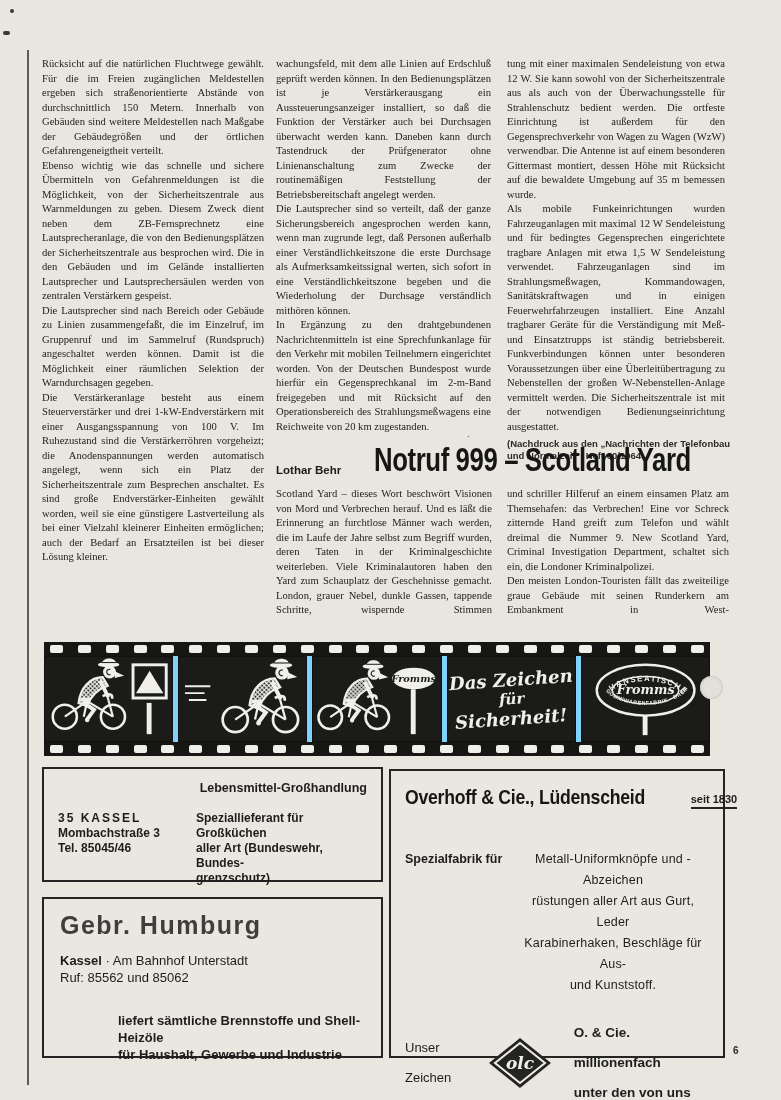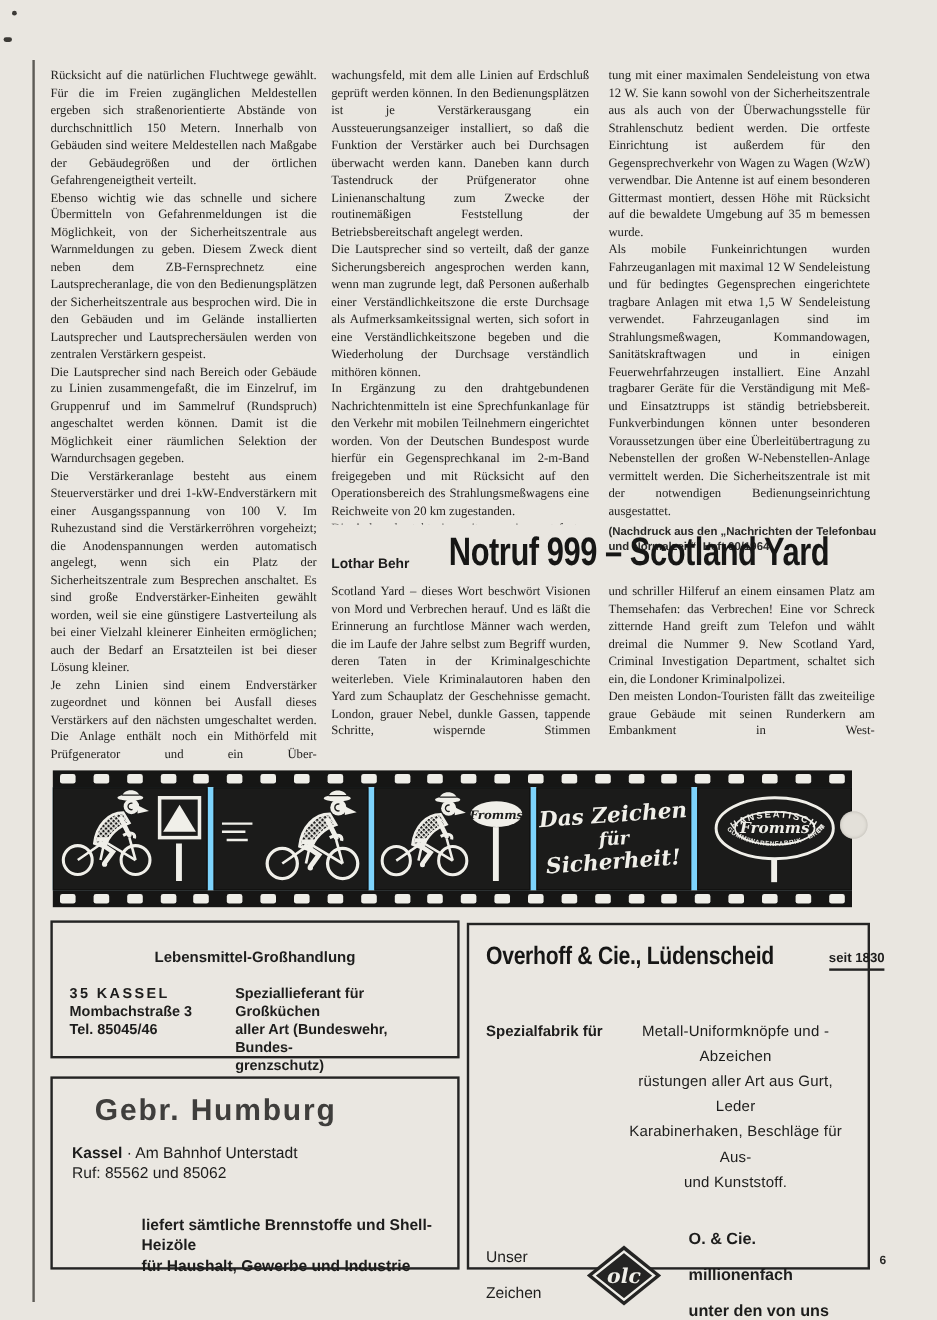--- a/index.html
+++ b/index.html
@@ -36,27 +36,27 @@
   .slogan-l1{font-size:18px;transform:rotate(-4deg);}
   .slogan-l2{font-size:15px;transform:rotate(-4deg);}
   .slogan-l3{font-size:18px;transform:rotate(-4deg);}
   .punch{position:absolute;left:700px;top:676px;width:23px;height:23px;border-radius:50%;
     background:#e3e0d9;box-shadow:inset 0 0 3px #b7b4ac;}
   
   .adbox{position:absolute;border:2px solid #242423;font-family:"Liberation Sans",sans-serif;
     color:#1d1d1c;box-sizing:border-box;background:#eae7e1;}
   .weitzel{left:42px;top:767px;width:341px;height:115px;padding:8px 14px;}
   .weitzel-title{font-weight:bold;font-size:22px;letter-spacing:1.5px;color:#3f3e3c;}
-  .weitzel-sub{font-weight:bold;font-size:12.5px;text-align:center;margin-top:14px;}
+  .weitzel-sub{font-weight:bold;font-size:12.5px;text-align:right;margin-top:4px;}
   .weitzel-cols{display:flex;margin-top:16px;font-size:12px;line-height:15px;}
   .weitzel-left{width:138px;font-weight:bold;}
   .weitzel-city{letter-spacing:2px;}
   .weitzel-right{flex:1;font-weight:bold;}
   .humburg{left:42px;top:897px;width:341px;height:161px;padding:12px 16px;}
-  .humburg-title{font-weight:bold;font-size:25px;letter-spacing:1.5px;color:#3f3e3c;margin-left:19px;}
+  .humburg-title{font-weight:bold;font-size:25px;letter-spacing:1.5px;color:#3f3e3c;}
   .humburg-addr{margin-top:12px;font-size:13px;line-height:17px;}
   .humburg-addr b{font-weight:bold;}
   .humburg-desc{margin-top:26px;margin-left:58px;font-size:13px;line-height:17px;font-weight:bold;}
   .overhoff{left:389px;top:769px;width:336px;height:289px;padding:14px 14px;}
   .overhoff-head{display:flex;align-items:flex-end;}
   .overhoff-title{font-weight:bold;font-size:21px;letter-spacing:-.3px;white-space:nowrap;
     transform:scaleX(.84);transform-origin:left bottom;color:#161615;}
   .overhoff-since{margin-left:auto;font-weight:bold;font-size:11px;border-bottom:2px solid #242423;
     padding-bottom:2px;white-space:nowrap;}
   .overhoff-desc{position:relative;margin-top:40px;font-size:12.5px;line-height:21px;}
@@ -101,21 +101,20 @@
 
 <div class="edge-line"></div>
 <div class="speck" style="left:3px;top:31px;width:7px;height:4px;"></div>
 <div class="speck" style="left:10px;top:9px;width:4px;height:4px;"></div>
 
 <div class="col" style="left:42px;top:57px;width:222px;height:582px;">
   <p>Rücksicht auf die natürlichen Fluchtwege gewählt. Für die im Freien zugänglichen Meldestellen ergeben sich straßenorientierte Abstände von durchschnittlich 150 Metern. Innerhalb von Gebäuden sind weitere Meldestellen nach Maßgabe der Gebäudegrößen und der örtlichen Gefahrengeneigtheit verteilt.</p>
   <p>Ebenso wichtig wie das schnelle und sichere Übermitteln von Gefahrenmeldungen ist die Möglichkeit, von der Sicherheitszentrale aus Warnmeldungen zu geben. Diesem Zweck dient neben dem ZB-Fernsprechnetz eine Lautsprecheranlage, die von den Bedienungsplätzen der Sicherheitszentrale aus besprochen wird. Die in den Gebäuden und im Gelände installierten Lautsprecher und Lautsprechersäulen werden von zentralen Verstärkern gespeist.</p>
   <p>Die Lautsprecher sind nach Bereich oder Gebäude zu Linien zusammengefaßt, die im Einzelruf, im Gruppenruf und im Sammelruf (Rundspruch) angeschaltet werden können. Damit ist die Möglichkeit einer räumlichen Selektion der Warndurchsagen gegeben.</p>
   <p>Die Verstärkeranlage besteht aus einem Steuerverstärker und drei 1-kW-Endverstärkern mit einer Ausgangsspannung von 100 V. Im Ruhezustand sind die Verstärkerröhren vorgeheizt; die Anodenspannungen werden automatisch angelegt, wenn sich ein Platz der Sicherheitszentrale zum Besprechen anschaltet. Es sind große Endverstärker-Einheiten gewählt worden, weil sie eine günstigere Lastverteilung als bei einer Vielzahl kleinerer Einheiten ermöglichen; auch der Bedarf an Ersatzteilen ist bei dieser Lösung kleiner.</p>
-  <p class="cont">Je zehn Linien sind einem Endverstärker zugeordnet und können bei Ausfall dieses Verstärkers auf den nächsten umgeschaltet werden. Die Anlage enthält noch ein Mithörfeld mit Prüfgenerator und ein Über-</p>
 </div>
 
 <div class="col" style="left:276px;top:57px;width:215px;height:380px;">
   <p>wachungsfeld, mit dem alle Linien auf Erdschluß geprüft werden können. In den Bedienungsplätzen ist je Verstärkerausgang ein Aussteuerungsanzeiger installiert, so daß die Funktion der Verstärker auch bei Durchsagen überwacht werden kann. Daneben kann durch Tastendruck der Prüfgenerator ohne Linienanschaltung zum Zwecke der routinemäßigen Feststellung der Betriebsbereitschaft angelegt werden.</p>
   <p>Die Lautsprecher sind so verteilt, daß der ganze Sicherungsbereich angesprochen werden kann, wenn man zugrunde legt, daß Personen außerhalb einer Verständlichkeitszone die erste Durchsage als Aufmerksamkeitssignal werten, sich sofort in eine Verständlichkeitszone begeben und die Wiederholung der Durchsage verständlich mithören können.</p>
   <p>In Ergänzung zu den drahtgebundenen Nachrichtenmitteln ist eine Sprechfunkanlage für den Verkehr mit mobilen Teilnehmern eingerichtet worden. Von der Deutschen Bundespost wurde hierfür ein Gegensprechkanal im 2-m-Band freigegeben und mit Rücksicht auf den Operationsbereich des Strahlungsmeßwagens eine Reichweite von 20 km zugestanden.</p>
   <p class="cont">Die Anlage besteht einerseits aus einer ortsfesten Sende- und Empfangs-Funkeinrich-</p>
 </div>
 
 <div class="col" style="left:507px;top:57px;width:218px;height:375px;">

